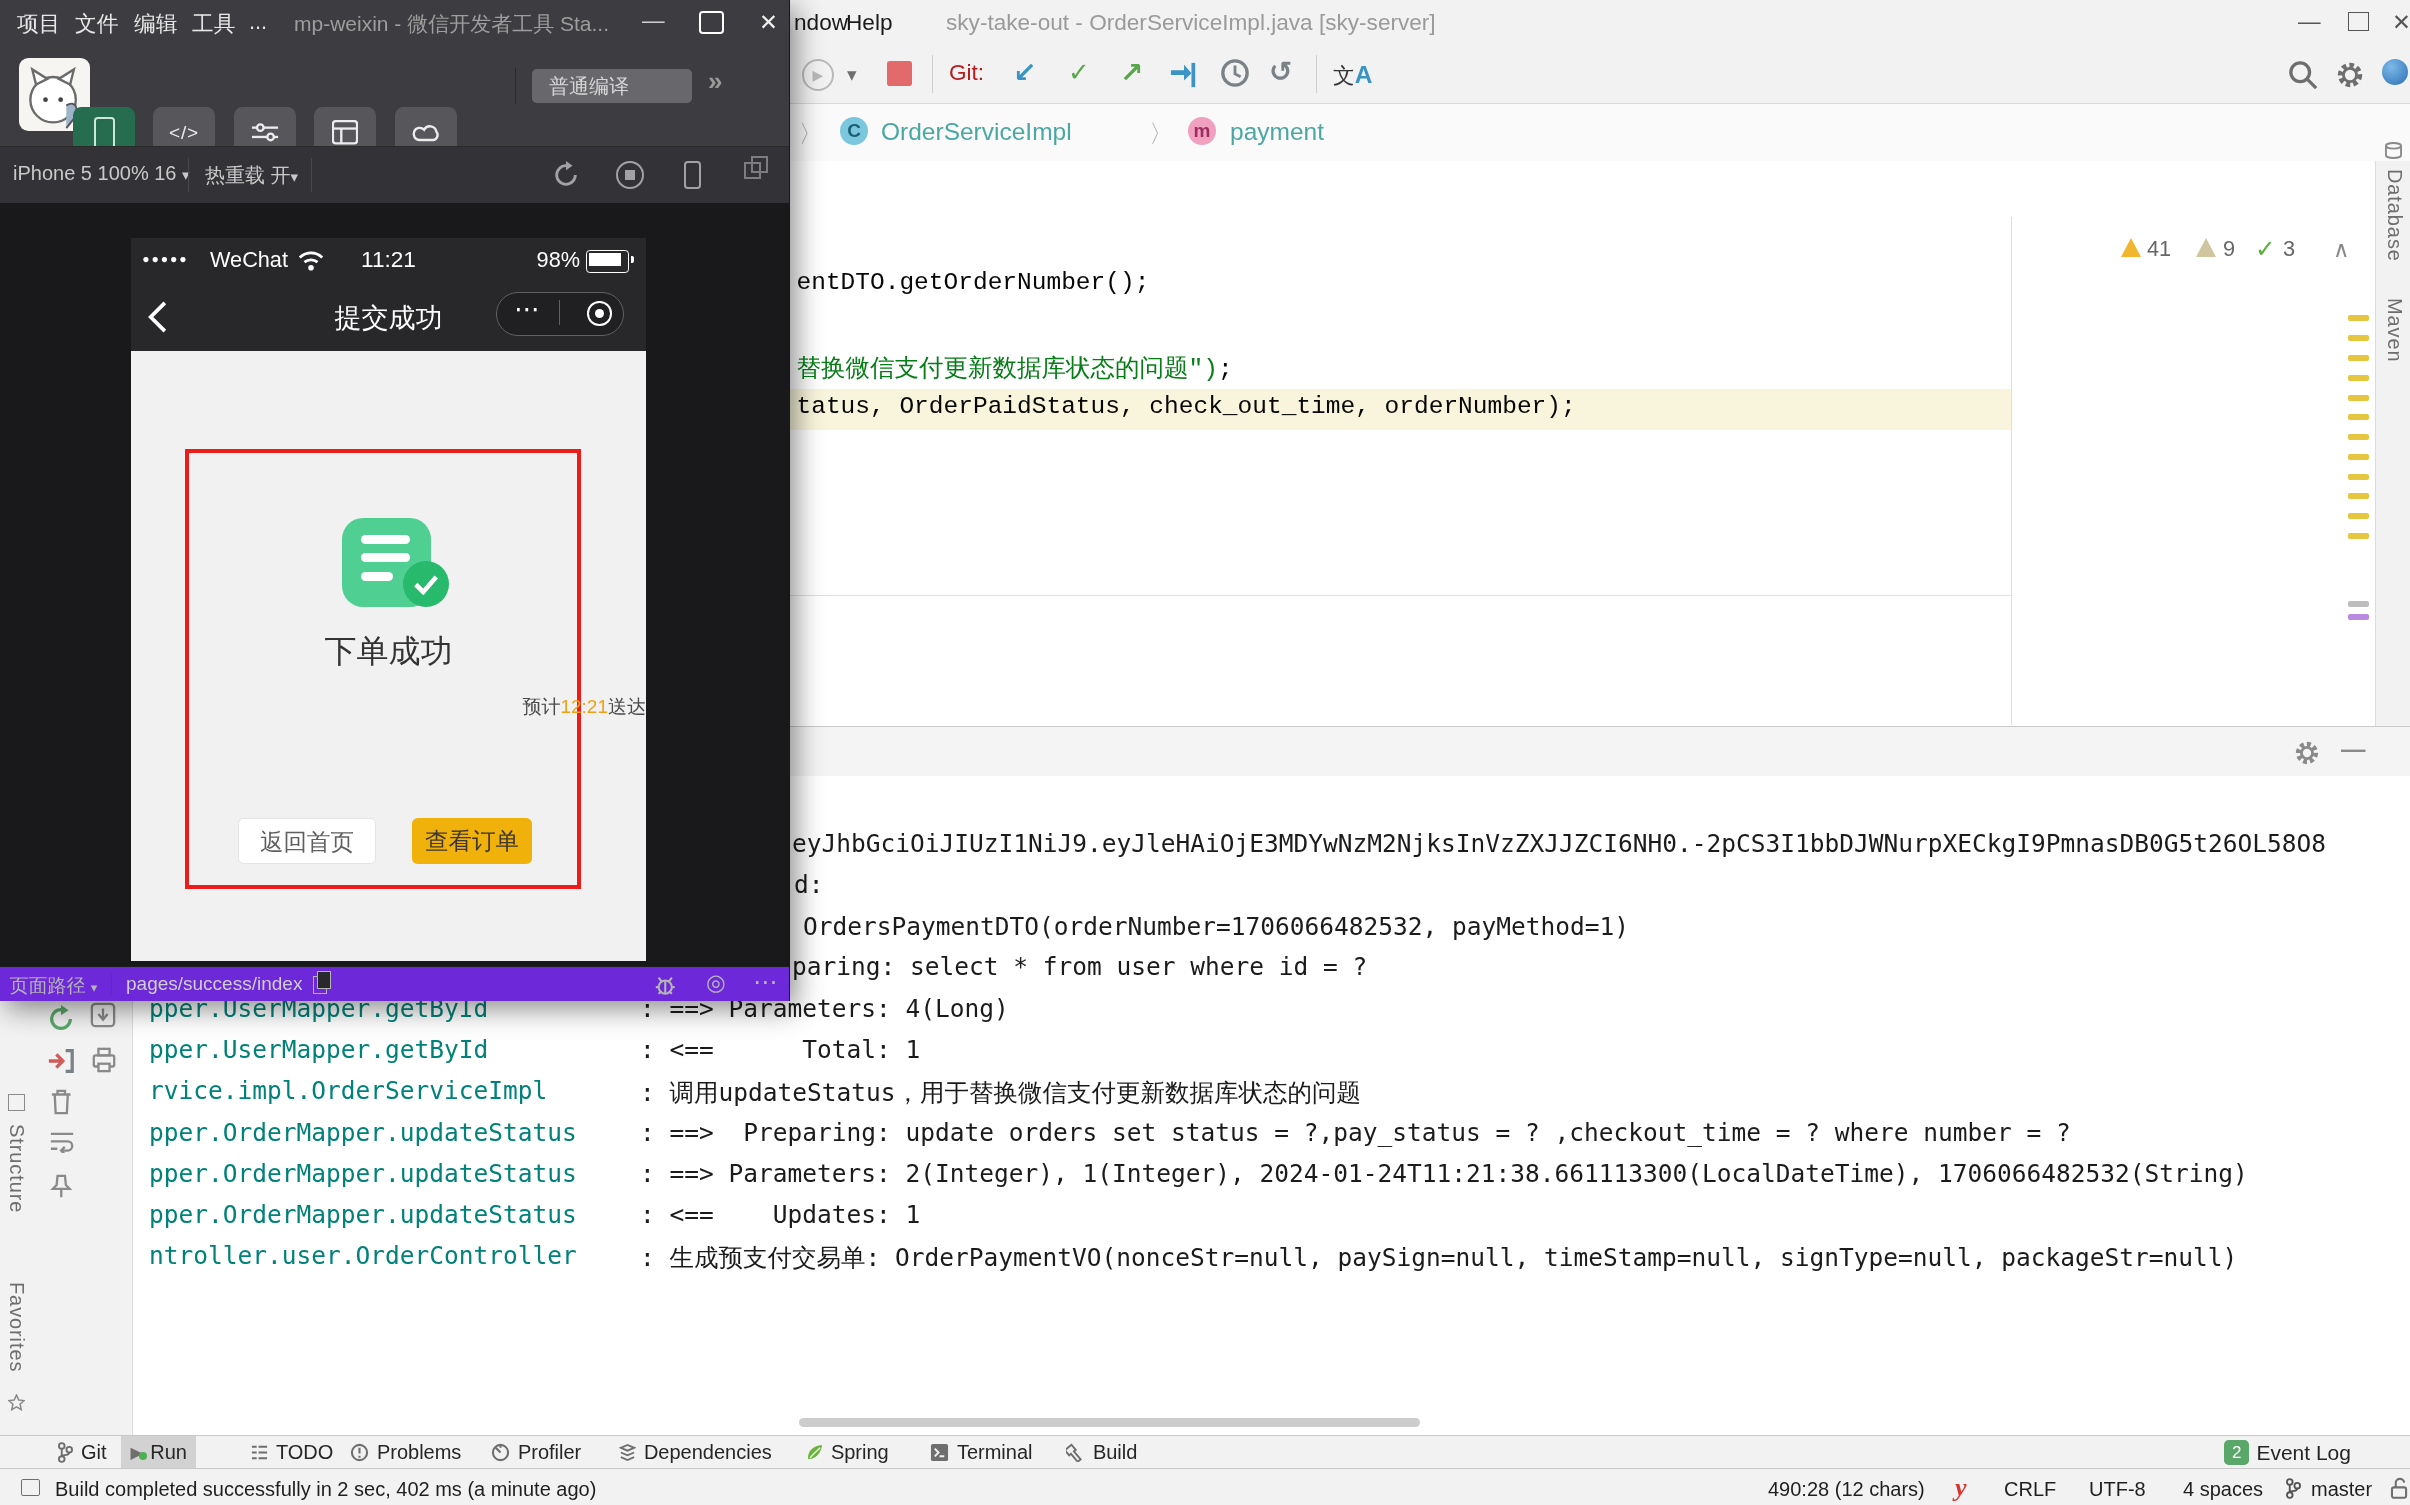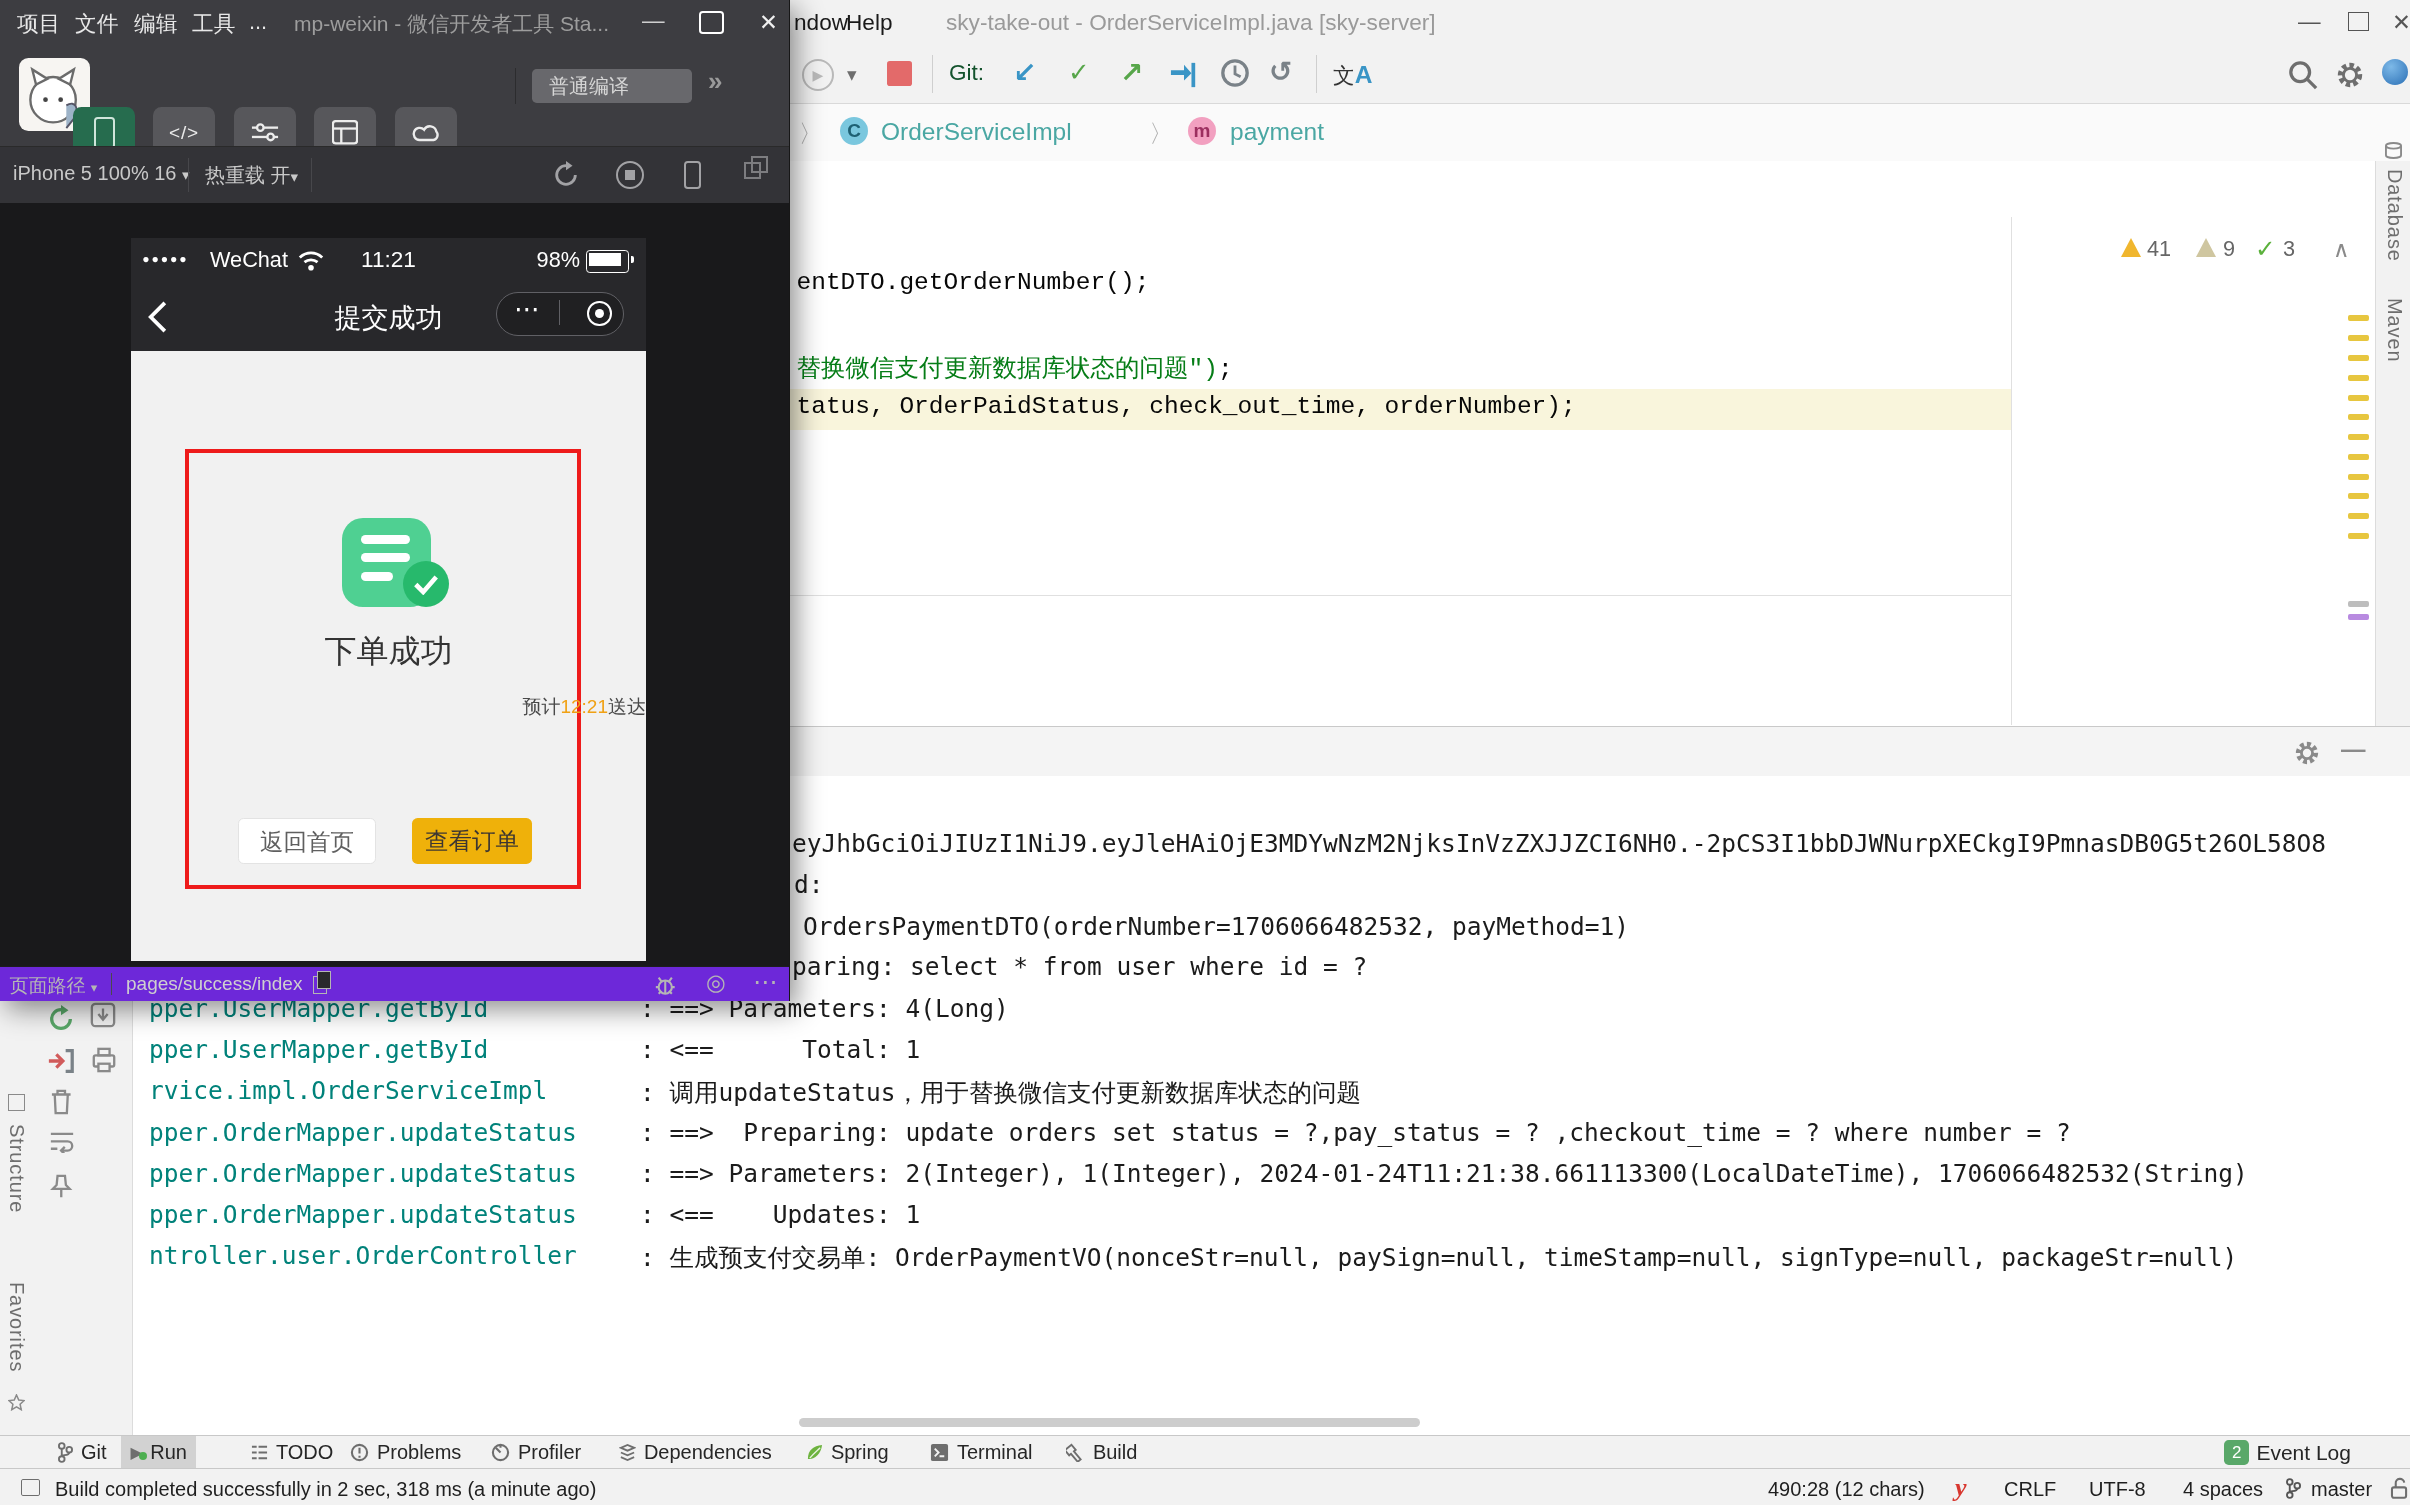--- a/index.html
+++ b/index.html
@@ -71,21 +71,21 @@
     <span class="a winbtn" style="left:2298px">—</span>
     <span class="a" style="left:2348px;top:12.2px;width:19px;height:17px;border:1.9px solid #555"></span>
     <span class="a winbtn" style="left:2392px">✕</span>
   </div>
 
   <div class="a ide-toolbar">
     <span class="a icw" style="left:13px;top:13px;width:28px;height:28px;border:2.8px solid #b9b9b9;border-radius:50%;color:#b9b9b9;font-size:14px">▶</span>
     <span class="a" style="left:58px;top:17px;font-size:19px;color:#6e6e6e">▾</span>
     <span class="a" style="left:98px;top:15px;width:24.5px;height:24.5px;background:#e36a6a;border-radius:2.8px"></span>
     <span class="a tb-div" style="left:143px"></span>
-    <span class="a" style="left:160px;top:14px;font-size:22.6px;color:#14532d">Git:</span>
+    <span class="a" style="left:160px;top:14px;font-size:22.6px;color:#b91c1c">Git:</span>
     <span class="a" style="left:224px;top:10.4px;font-size:28px;color:#3a95c6;font-weight:bold">↙</span>
     <span class="a" style="left:279px;top:11.3px;font-size:26px;color:#57a64a;font-weight:bold">✓</span>
     <span class="a" style="left:331px;top:10.4px;font-size:28px;color:#57a64a;font-weight:bold">↗</span>
     <svg class="a" style="left:380px;top:15px" width="30" height="28" viewBox="0 0 32 30">
       <line x1="26" y1="2" x2="26" y2="28" stroke="#3a95c6" stroke-width="4"></line>
       <path d="M2 10 L16 10 L16 4 L24 13 L16 21 L16 15 L2 15 Z" fill="#3a95c6"></path>
     </svg>
     <svg class="a" style="left:431px;top:12.2px" width="30" height="30" viewBox="0 0 32 32">
       <circle cx="16" cy="16" r="13" fill="none" stroke="#7a8288" stroke-width="3.5"></circle>
       <path d="M16 8 L16 17 L22 20" fill="none" stroke="#7a8288" stroke-width="3"></path>
@@ -312,21 +312,21 @@
       <span>Build</span>
     </div>
     <div class="btab" style="left:2215px">
       <span style="width:24.5px;height:24.5px;border-radius:4.7px;background:#59a869;color:#fff;font-size:17px;display:inline-flex;align-items:center;justify-content:center">2</span>
       <span style="font-size:21px">Event Log</span>
     </div>
   </div>
 
   <div class="a ide-statusbar">
     <span class="a" style="left:21px;top:10.4px;width:17px;height:15px;border:1.9px solid #6e6e6e;border-radius:1.9px"></span>
-    <span class="a sbitem" style="left:55px">Build completed successfully in 2 sec, 318 ms (a minute ago)</span>
+    <span class="a sbitem" style="left:55px">Build completed successfully in 2 sec, 402 ms (a minute ago)</span>
     <span class="a sbitem" style="left:1768px">490:28 (12 chars)</span>
     <span class="a" style="left:1955px;top:3.8px;font-size:26px;color:#d8372f;font-weight:bold;font-family:'Liberation Serif','DejaVu Serif',serif;font-style:italic">y</span>
     <span class="a sbitem" style="left:2004px">CRLF</span>
     <span class="a sbitem" style="left:2089px">UTF-8</span>
     <span class="a sbitem" style="left:2183px">4 spaces</span>
     <svg class="a" style="left:2286px;top:8.5px" width="15" height="21" viewBox="0 0 16 22">
       <circle cx="4" cy="4" r="3" fill="none" stroke="#555" stroke-width="2"></circle>
       <circle cx="4" cy="18" r="3" fill="none" stroke="#555" stroke-width="2"></circle>
       <circle cx="12" cy="8" r="3" fill="none" stroke="#555" stroke-width="2"></circle>
       <path d="M4 7 L4 15 M12 11 C12 15 4 13 4 15" fill="none" stroke="#555" stroke-width="2"></path>

